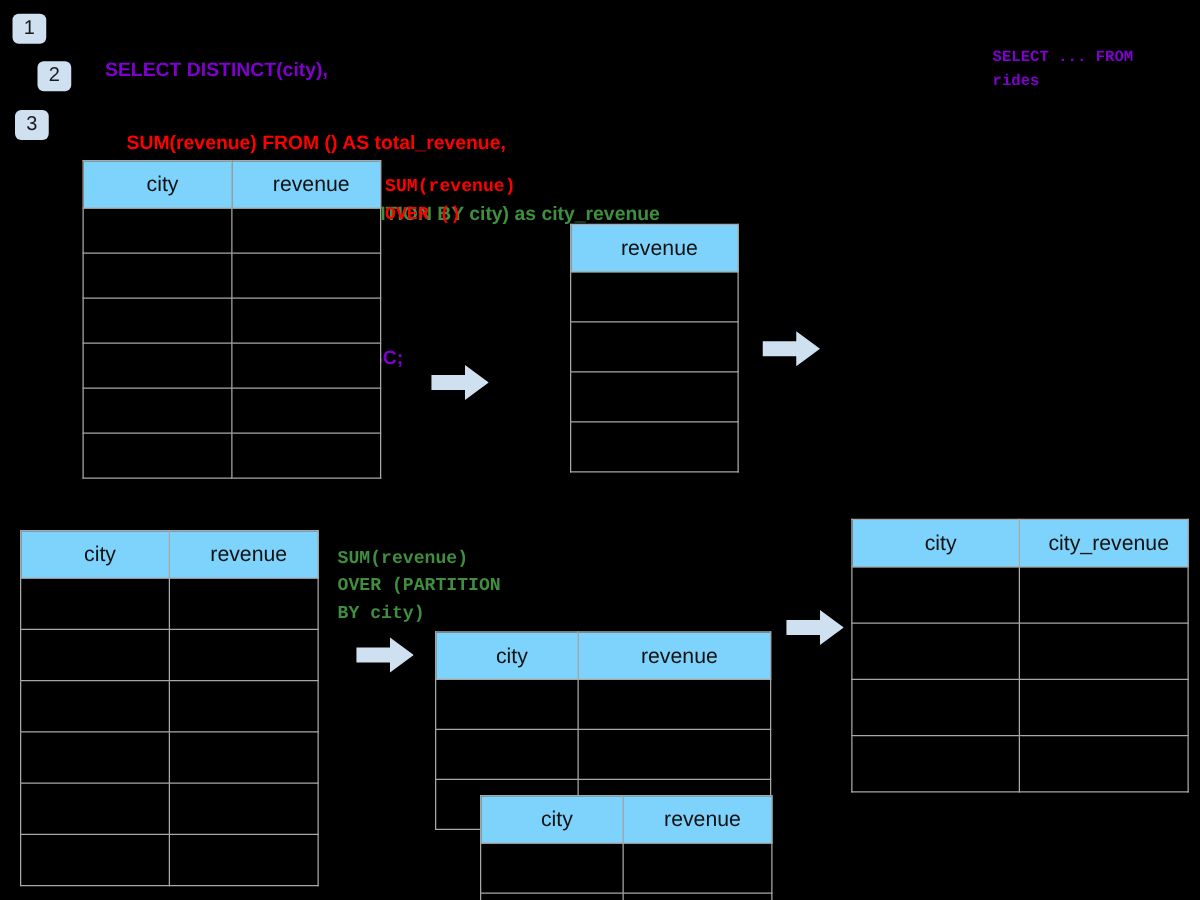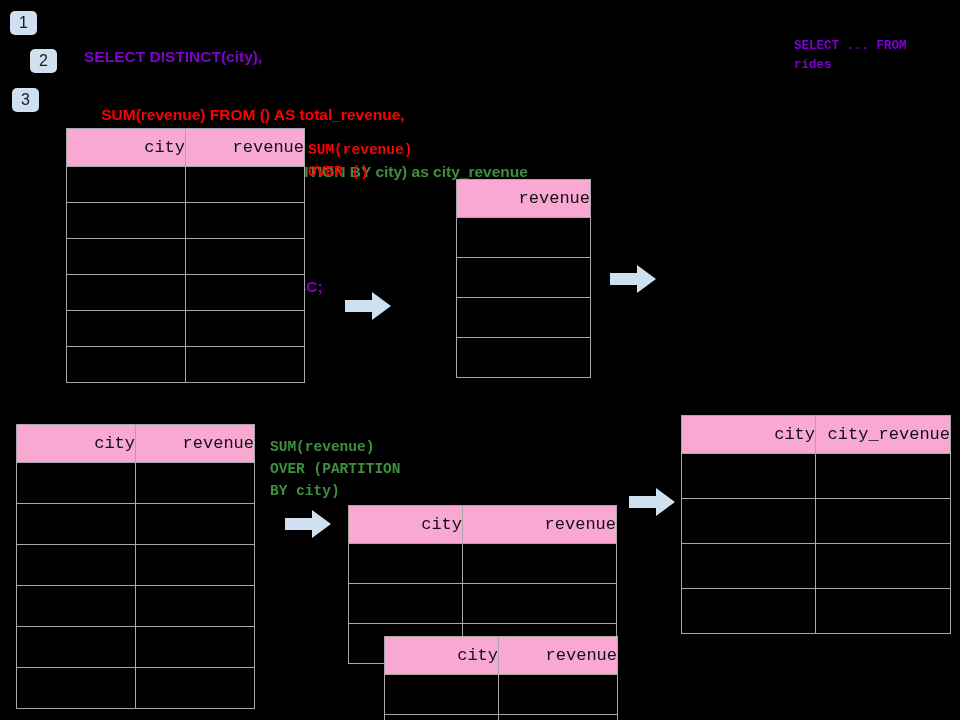--- a/index.html
+++ b/index.html
@@ -74,26 +74,26 @@
     table-layout: fixed;
     background: #000000;
   }
   .tbl td {
     border: 1px solid #a8a8a8;
     padding: 0;
     background: #000000;
   }
   .tbl th {
     border: 1px solid #a8a8a8;
-    background: #f9a8d4;
+    background: #7dd3fc;
     color: #111111;
-    font-family: Liberation Mono, monospace;
+    font-family: Liberation Sans, sans-serif;
     font-weight: normal;
     font-size: 17px;
-    text-align: right;
+    text-align: center;
     padding: 0 0 0 8px;
   }
 
   
   .arrow {
     position: absolute;
     width: 46px;
     height: 30px;
   }
 </style>

